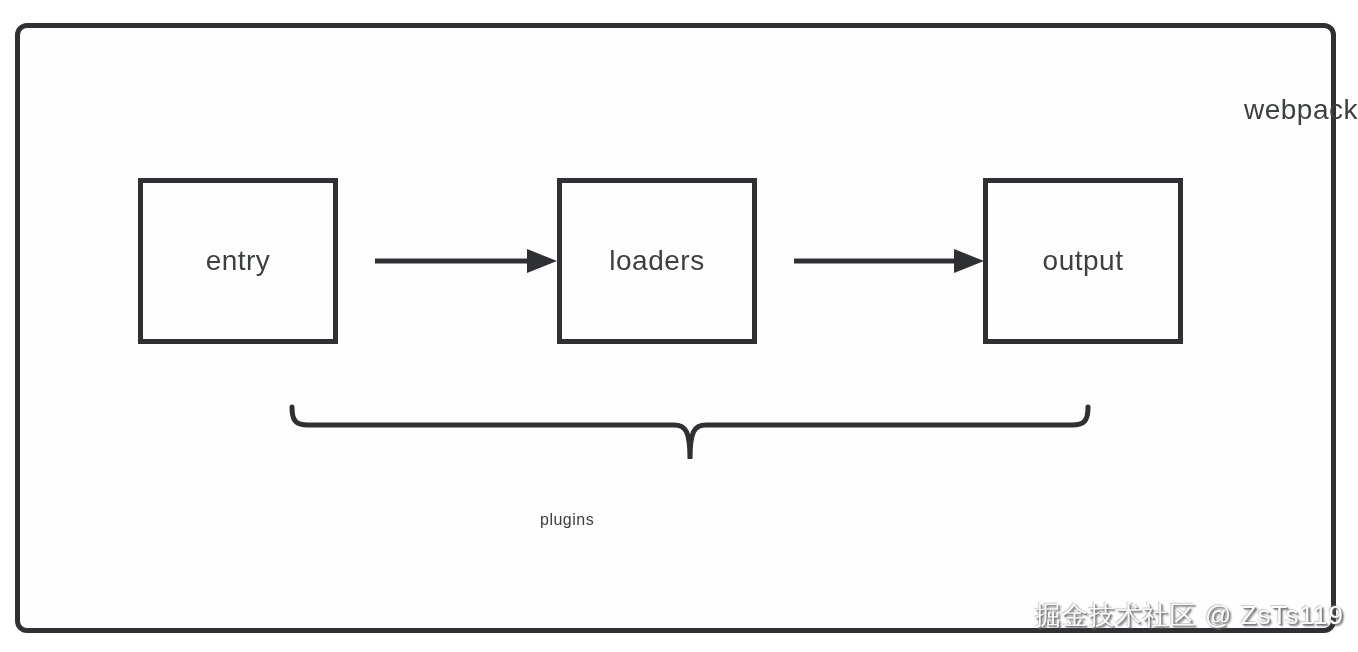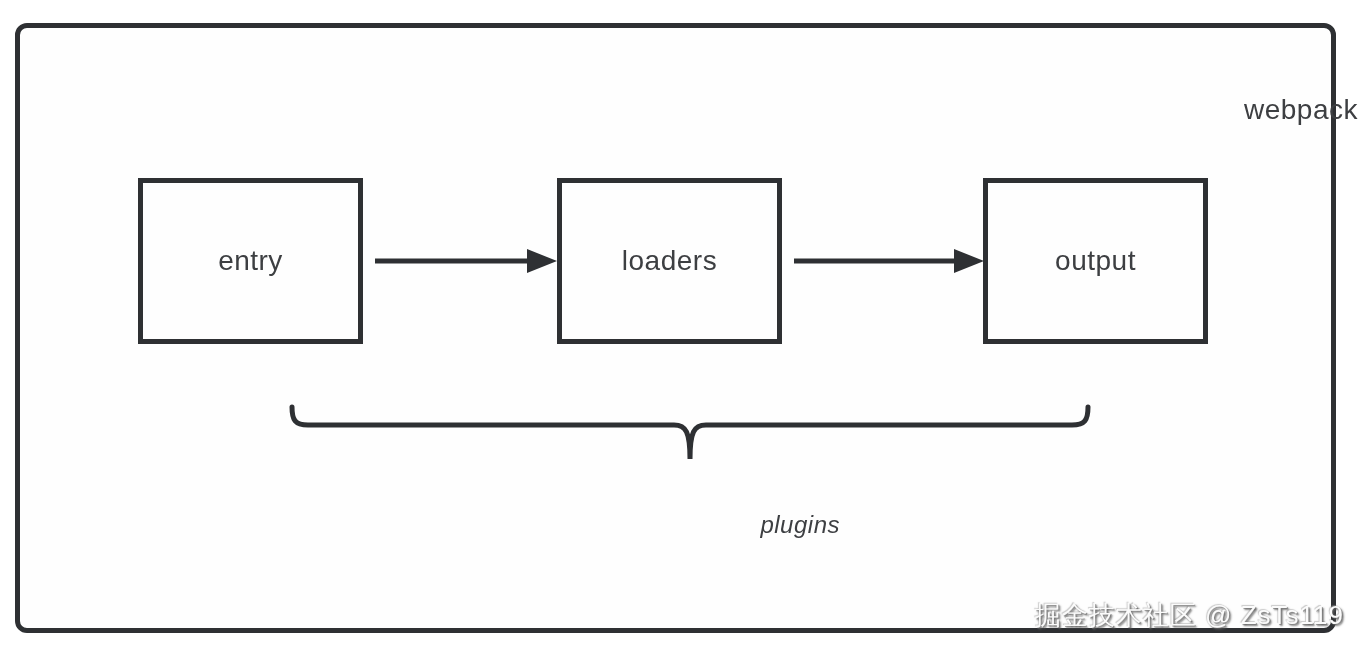--- a/index.html
+++ b/index.html
@@ -27,21 +27,21 @@
     width: 1358px;
     text-align: right;
     font-size: 28px;
     color: #3d3f42;
     letter-spacing: 0.5px;
     margin-top: 36px;
   }
   .node {
     position: absolute;
     top: 178px;
-    width: 225px; height: 166px;
+    width: 200px; height: 166px;
     border: 5px solid #2e3033;
     background: #fefefe;
     display: flex;
     align-items: center;
     justify-content: center;
     font-size: 28px;
     color: #3d3f42;
     letter-spacing: 0.5px;
   }
   .node-entry   { left: 138px; }
@@ -50,25 +50,24 @@
   svg.overlay {
     position: absolute;
     left: 0; top: 0;
     width: 1358px; height: 652px;
     pointer-events: none;
   }
   .brace-label {
     position: absolute;
     left: 540px; top: 511px;
     width: 300px;
-    text-align: right;
-    font-size: 24px;
+    text-align: left;
+    font-size: 16px;
     color: #3d3f42;
     letter-spacing: 0.5px;
-    font-style: italic;
   }
   .watermark {
     position: absolute;
     right: 14px; top: 598px;
     font-size: 26px;
     font-weight: normal;
     color: #fbfbfb;
     letter-spacing: 1px;
     text-shadow: 2px 2px 2px rgba(90,90,90,0.8), -1px -1px 1px rgba(160,160,160,0.55), 1px 1px 0 rgba(120,120,120,0.6);
     white-space: nowrap;

